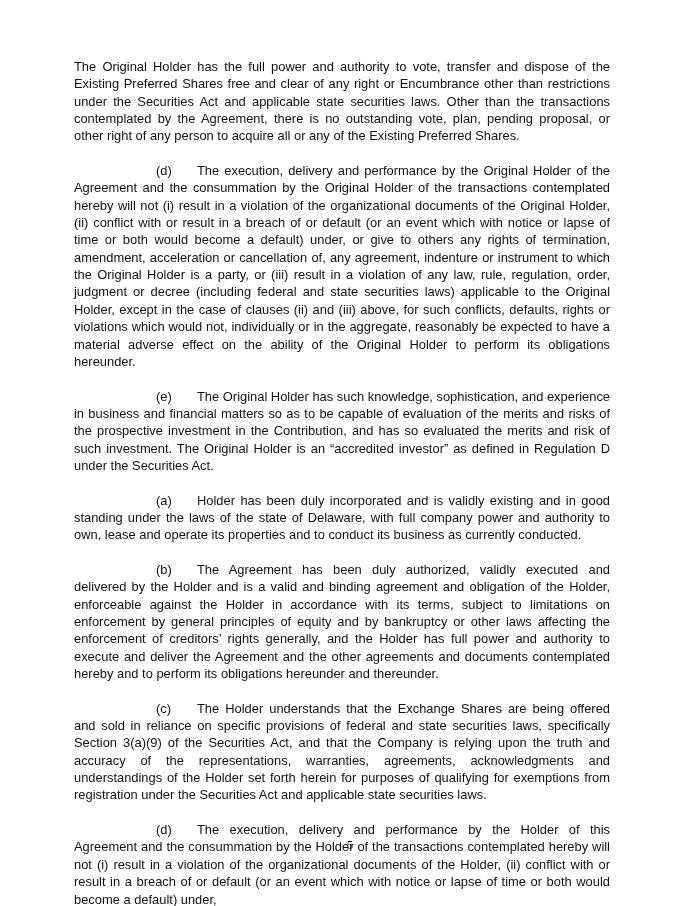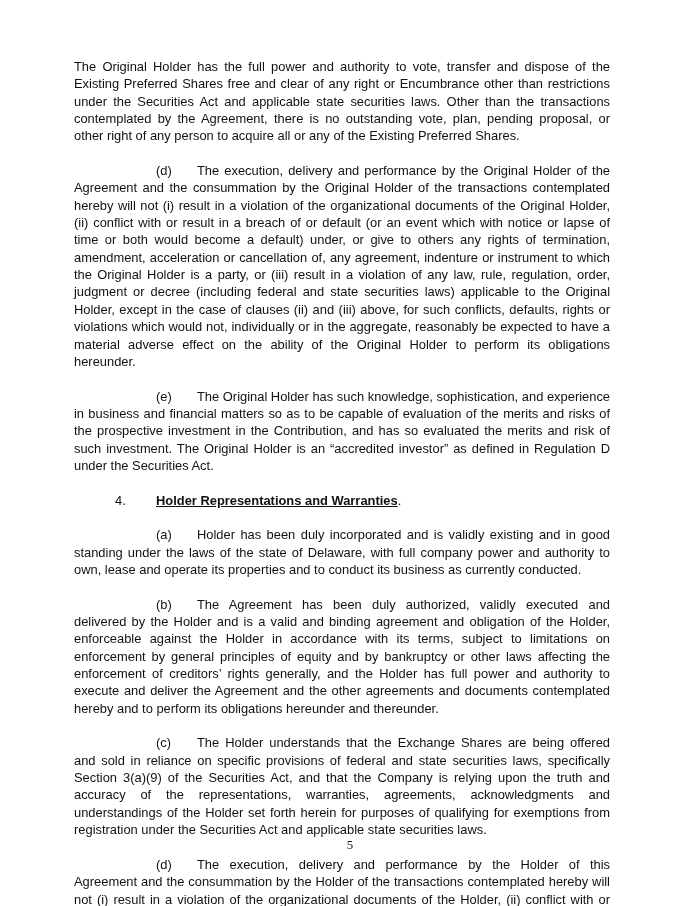--- a/index.html
+++ b/index.html
@@ -66,23 +66,20 @@
   </p>
 
   <p class="para indent">
     <span class="marker">(d)</span><span>The execution, delivery and performance by the Original Holder of the Agreement and the consummation by the Original Holder of the transactions contemplated hereby will not (i) result in a violation of the organizational documents of the Original Holder, (ii) conflict with or result in a breach of or default (or an event which with notice or lapse of time or both would become a default) under, or give to others any rights of termination, amendment, acceleration or cancellation of, any agreement, indenture or instrument to which the Original Holder is a party, or (iii) result in a violation of any law, rule, regulation, order, judgment or decree (including federal and state securities laws) applicable to the Original Holder, except in the case of clauses (ii) and (iii) above, for such conflicts, defaults, rights or violations which would not, individually or in the aggregate, reasonably be expected to have a material adverse effect on the ability of the Original Holder to perform its obligations hereunder.</span>
   </p>
 
   <p class="para indent">
     <span class="marker">(e)</span><span>The Original Holder has such knowledge, sophistication, and experience in business and financial matters so as to be capable of evaluation of the merits and risks of the prospective investment in the Contribution, and has so evaluated the merits and risk of such investment. The Original Holder is an “accredited investor” as defined in Regulation D under the Securities Act.</span>
   </p>
 
-  <div class="section-heading">
-    <span class="num">4.</span><span class="title">Holder Representations and Warranties</span><span>.</span>
-  </div>
 
   <p class="para indent">
     <span class="marker">(a)</span><span>Holder has been duly incorporated and is validly existing and in good standing under the laws of the state of Delaware, with full company power and authority to own, lease and operate its properties and to conduct its business as currently conducted.</span>
   </p>
 
   <p class="para indent">
     <span class="marker">(b)</span><span>The Agreement has been duly authorized, validly executed and delivered by the Holder and is a valid and binding agreement and obligation of the Holder, enforceable against the Holder in accordance with its terms, subject to limitations on enforcement by general principles of equity and by bankruptcy or other laws affecting the enforcement of creditors’ rights generally, and the Holder has full power and authority to execute and deliver the Agreement and the other agreements and documents contemplated hereby and to perform its obligations hereunder and thereunder.</span>
   </p>
 
   <p class="para indent">

